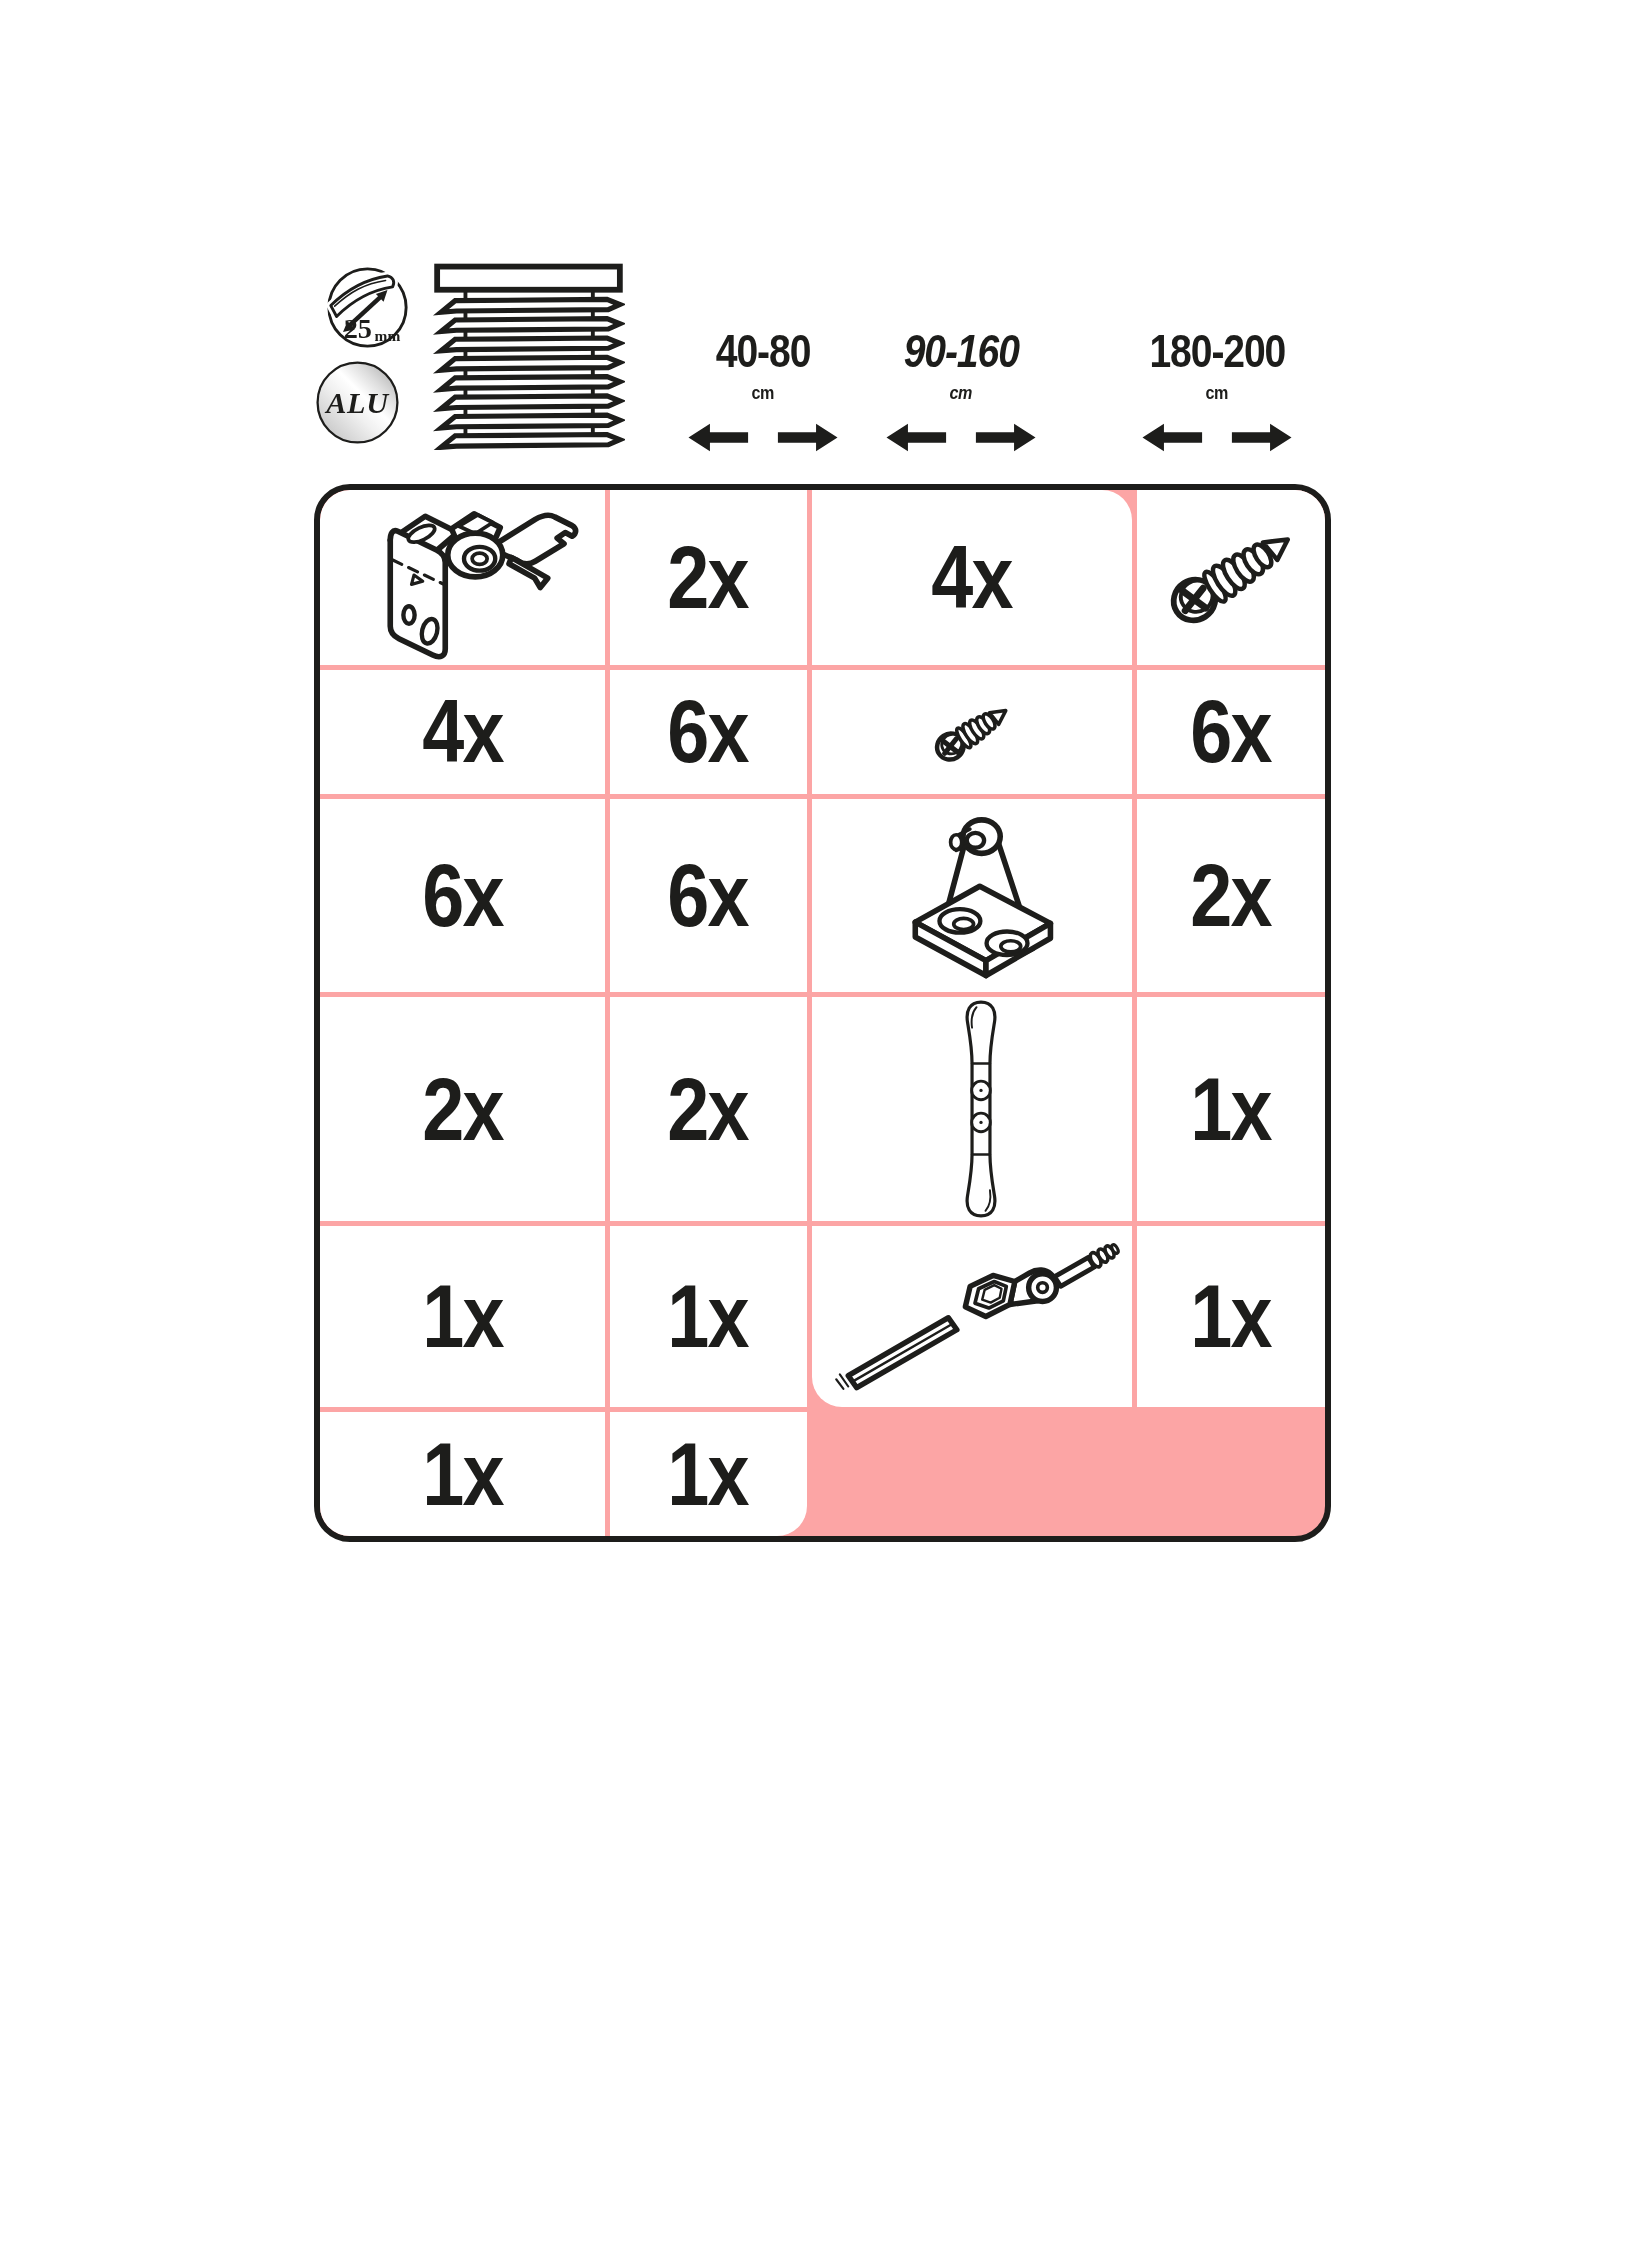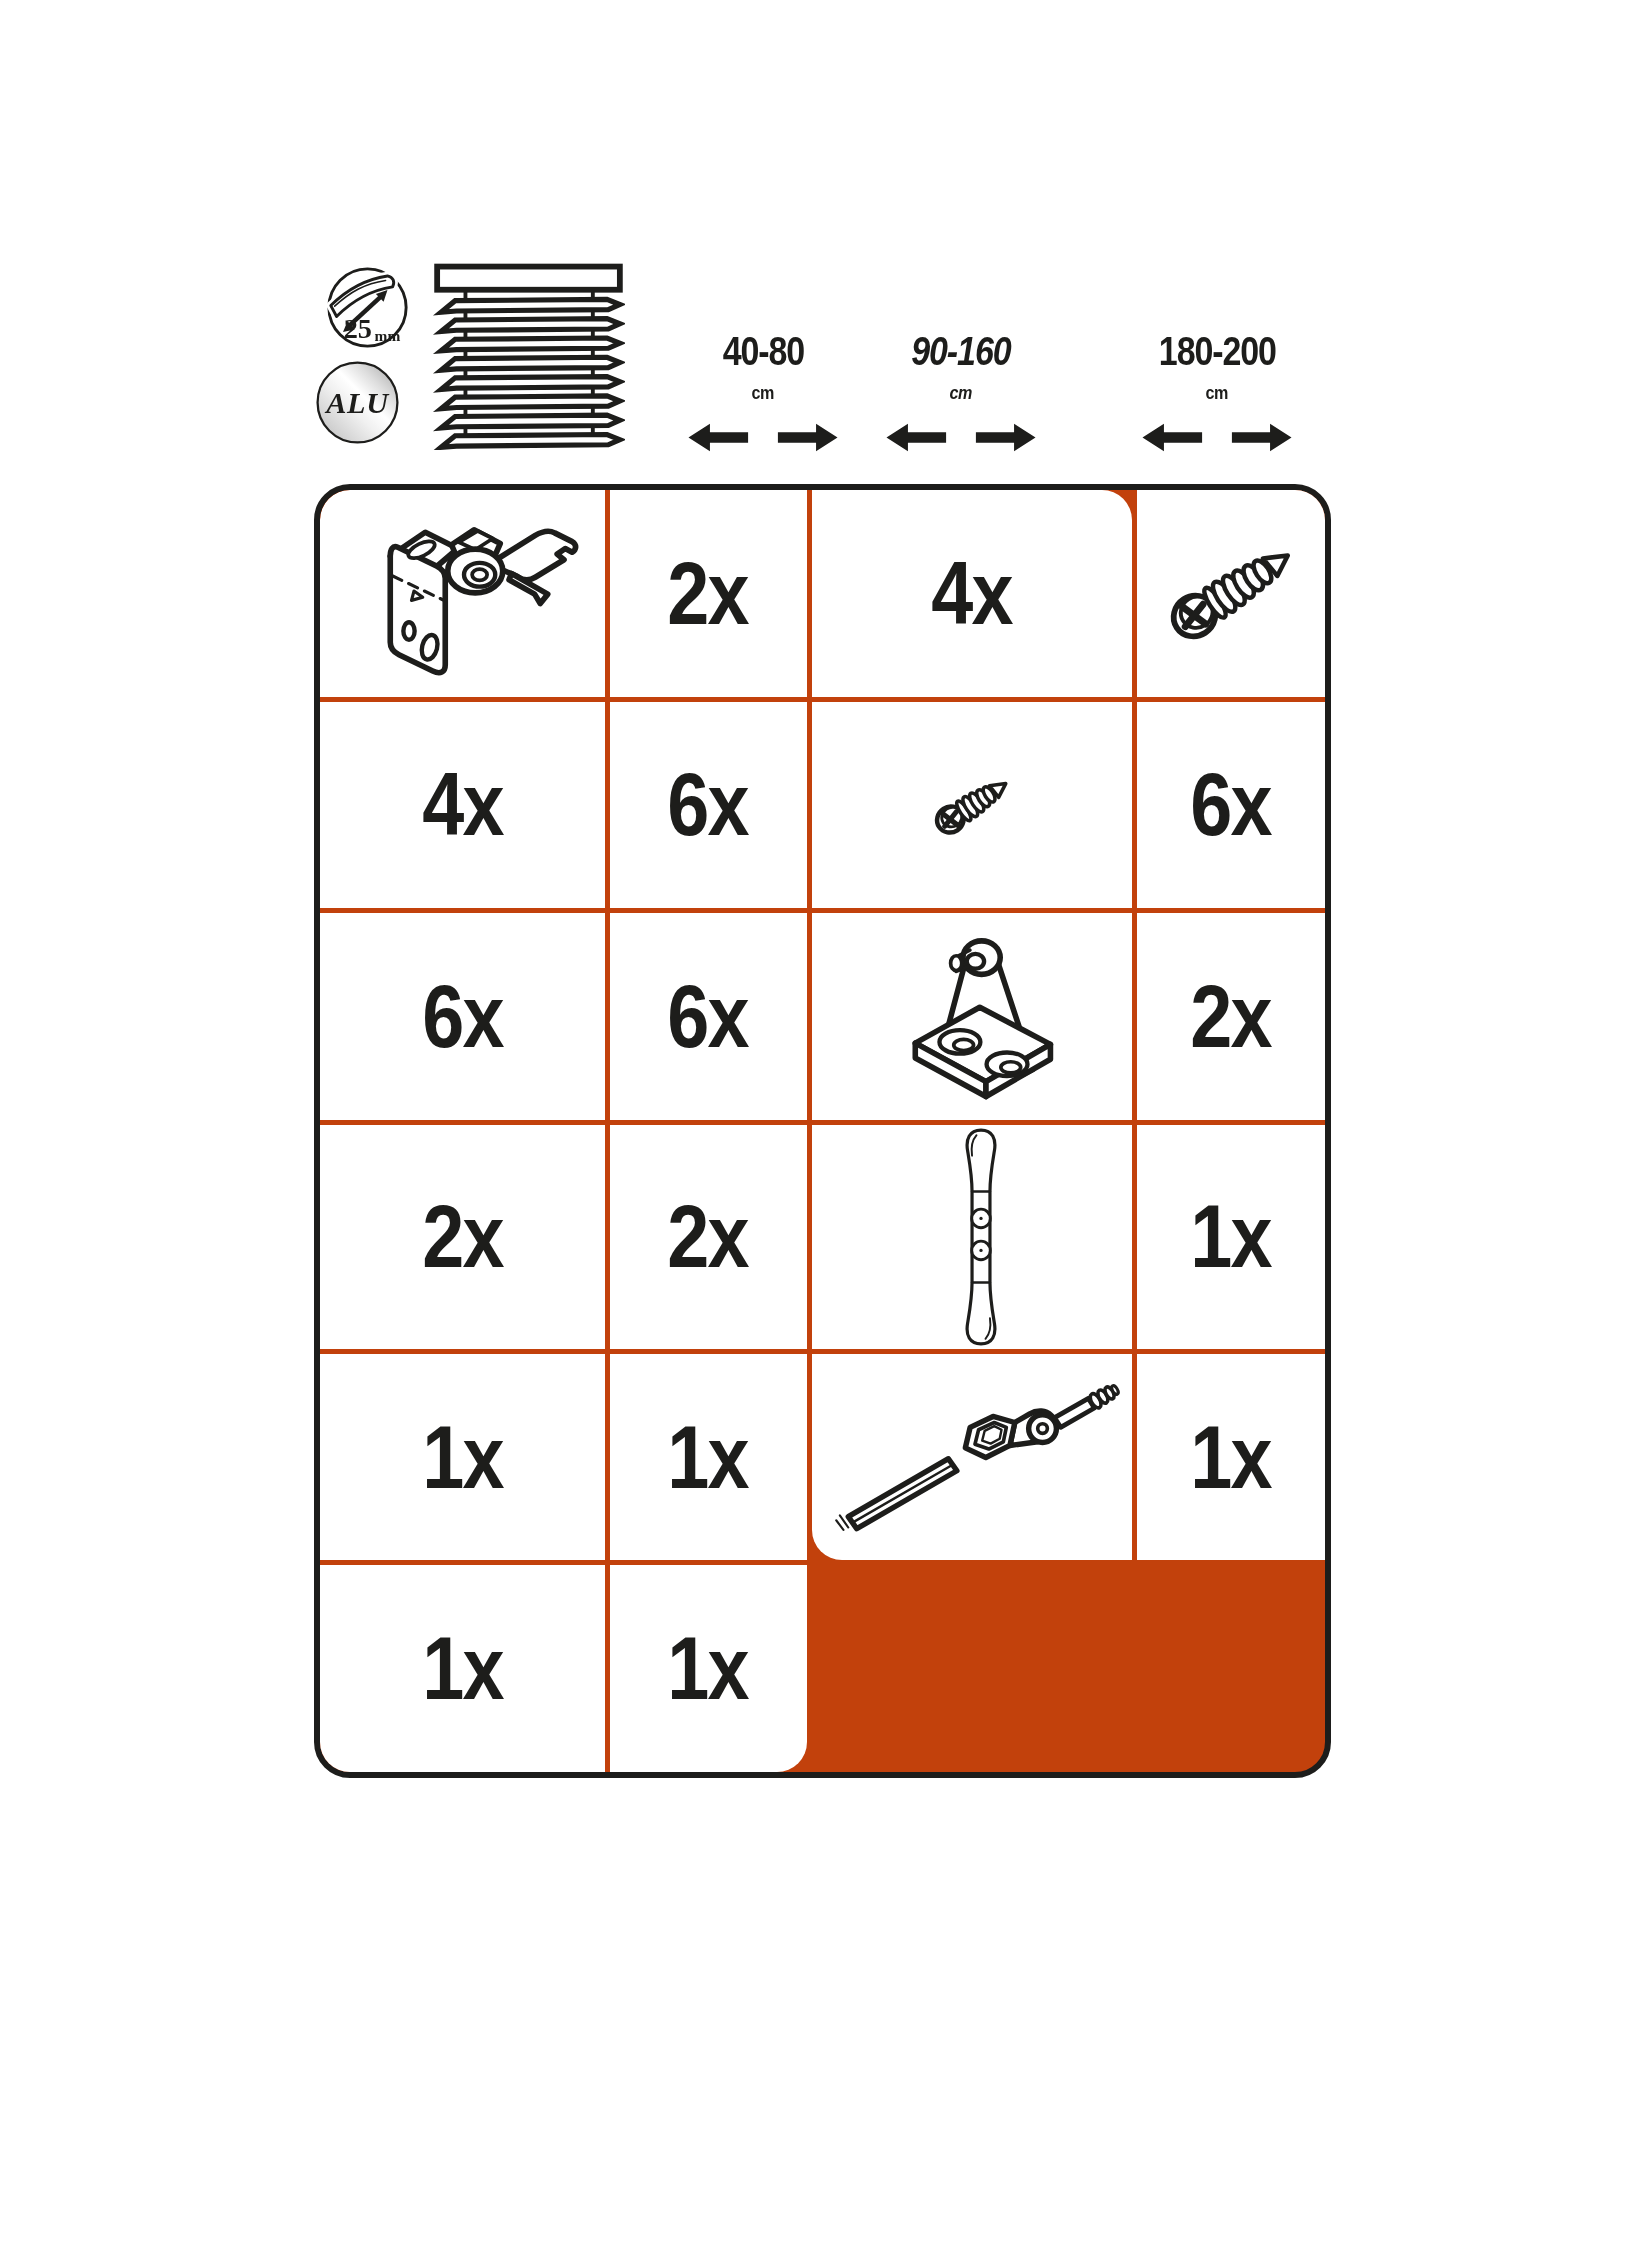--- a/index.html
+++ b/index.html
@@ -19,37 +19,37 @@
 
   
   .size-header{
     position:absolute;
     top:325px;
     transform:translateX(-50%);
     text-align:center;
     white-space:nowrap;
   }
   .size-header .range{
-    font-size:40px;line-height:53px;font-weight:700;
+    font-size:46px;line-height:53px;font-weight:700;
     letter-spacing:-1.3px;
   }
   .size-header .range span,
   .size-header .unit span{display:inline-block;transform:scaleX(0.85);transform-origin:center;}
   .size-header .unit{
     font-size:19px;line-height:30px;font-weight:700;letter-spacing:-0.6px;
   }
   .size-header svg{margin-top:14px;display:inline-block;}
 
   
   .parts-table{
     position:absolute;
     left:314px;top:484px;
-    width:1017px;height:1294px;
+    width:1017px;height:1058px;
     box-sizing:border-box;
-    background:#c2410c;
+    background:#fca5a5;
     border:6.4px solid #1d1d1b;
     border-radius:36px;
     overflow:hidden;
     display:grid;
     grid-template-columns:520fr 360fr 358fr 344fr;
     grid-template-rows:repeat(6,1fr);
     gap:5.1px;
   }
   .cell{
     background:#ffffff;

